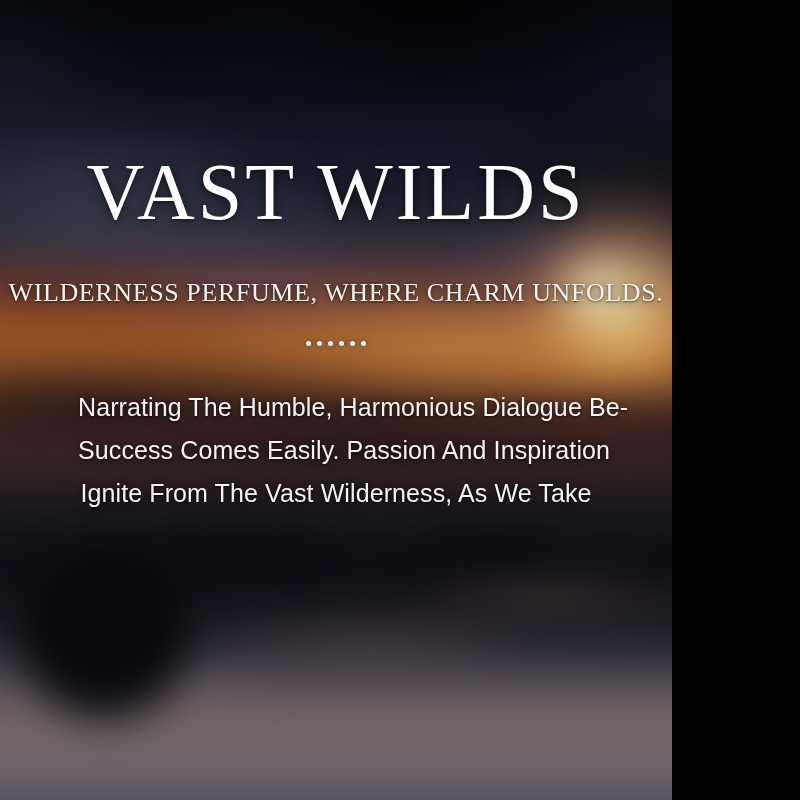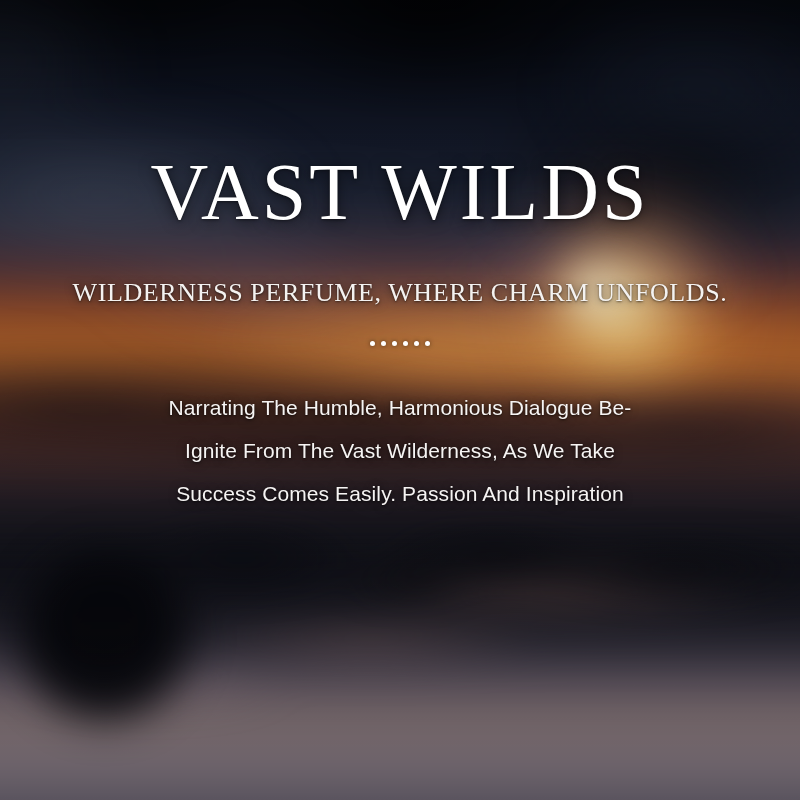--- a/index.html
+++ b/index.html
@@ -9,21 +9,21 @@
     background: #000;
   }
 
   body {
     font-family: "Liberation Sans", sans-serif;
   }
 
   
   .poster {
     position: relative;
-    width: 800px;
+    width: 672px;
     height: 800px;
     overflow: hidden;
     background: #0a0d14;
     user-select: none;
   }
 
   
   .bg-layer {
     position: absolute;
     inset: -60px;           
@@ -244,21 +244,21 @@
   }
 
   .body-copy {
     margin: 0;
     position: absolute;
     top: 386px;
     left: 78px;
     right: 78px;
     font-family: "Liberation Sans", sans-serif;
     font-weight: 300;
-    font-size: 21px;
+    font-size: 25px;
     line-height: 43px;
     letter-spacing: 0.1px;
     color: #f6f4f3;
     text-shadow: 0 1px 8px rgba(0,0,0,0.6), 0 1px 2px rgba(0,0,0,0.5);
   }
 
   .body-copy .line {
     display: block;
     white-space: nowrap;
   }
@@ -288,18 +288,18 @@
       <span class="dot"></span>
       <span class="dot"></span>
       <span class="dot"></span>
       <span class="dot"></span>
       <span class="dot"></span>
       <span class="dot"></span>
     </div>
 
     <p class="body-copy">
       <span class="line">Narrating The Humble, Harmonious Dialogue Be-</span>
+      <span class="line">Success Comes Easily. Passion And Inspiration</span>
       <span class="line">Ignite From The Vast Wilderness, As We Take</span>
-      <span class="line">Success Comes Easily. Passion And Inspiration</span>
     </p>
 
   </div>
 </div>
 
 </body></html>

